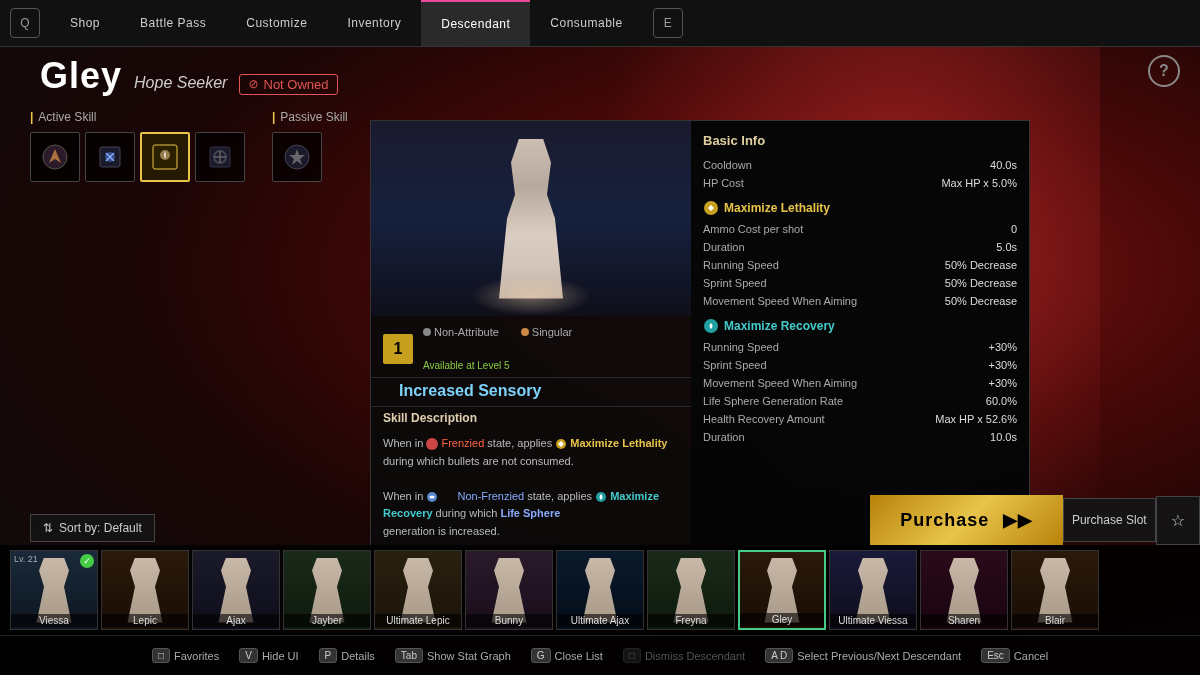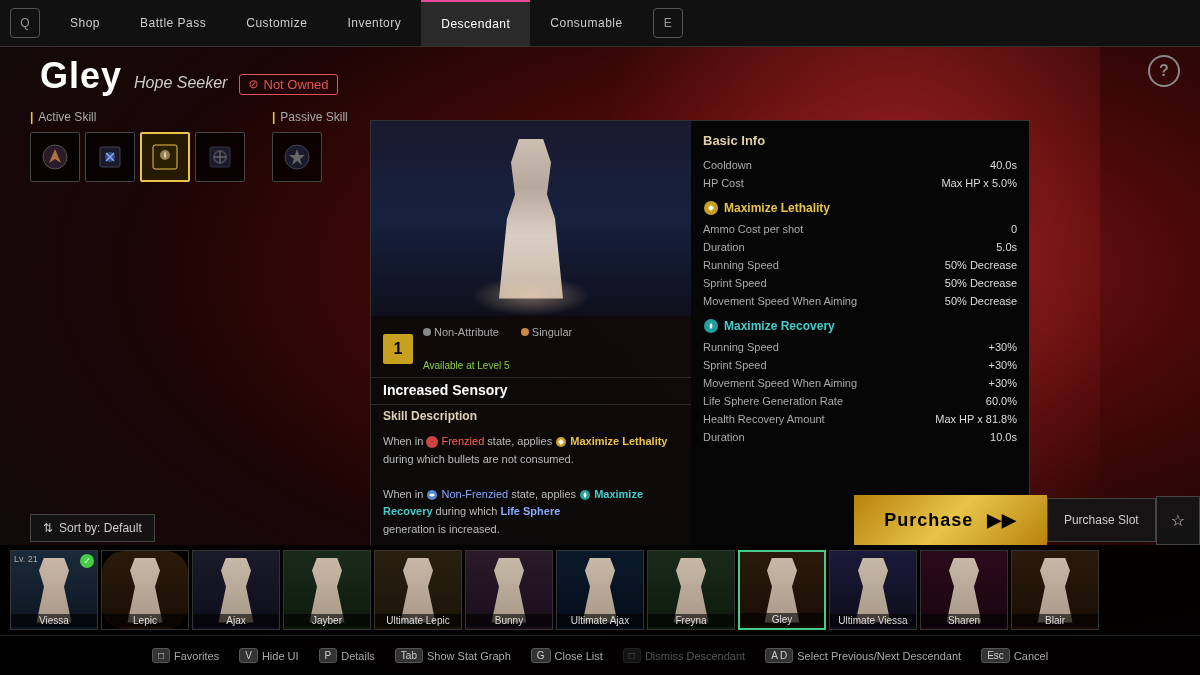--- a/index.html
+++ b/index.html
@@ -250,24 +250,24 @@
       width: 8px; height: 8px;
       border-radius: 50%;
       background: #888;
     }
     .tag-dot.orange { background: #cc8844; }
     .skill-available {
       font-size: 10px;
       color: #88cc44;
     }
     .skill-name {
-      padding: 4px 12px 6px;
-      font-size: 14px;
-      font-weight: bold;
-      color: #ffffff;
+      padding: 4px 28px 6px;
+      font-size: 16px;
+      font-weight: bold;
+      color: #7dd3fc;
     }
     .skill-desc-header {
       padding: 4px 12px 6px;
       font-size: 12px;
       font-weight: bold;
       color: #e0d0b0;
       border-top: 1px solid #2a2a2a;
     }
     .skill-desc {
       padding: 4px 12px 10px;
@@ -282,21 +282,21 @@
     .skill-link.blue { color: #88aaff; }
     .skill-link.cyan { color: #44cccc; }
     .skill-icon-inline {
       display: inline-block;
       width: 12px; height: 12px;
       background: #cc4444;
       border-radius: 50%;
       vertical-align: middle;
     }
     .skill-state-frenzied { color: #ff6644; }
-    .skill-state-nonfrenzied { color: #88aaff; }
+    .skill-state-nonfrenzied { color: #88aaff; margin-left: 16px; }
 
     
     .skill-stats {
       flex: 1;
       padding: 12px;
       background: rgba(5,5,5,0.9);
     }
     .stats-section-title {
       font-size: 13px;
       font-weight: bold;
@@ -462,38 +462,38 @@
       padding: 14px 30px;
       cursor: pointer;
       border: none;
       letter-spacing: 1px;
     }
     .purchase-slot-btn {
       background: rgba(20,20,20,0.95);
       border: 1px solid #444;
       color: #ccc;
       font-size: 12px;
-      padding: 14px 16px;
+      padding: 14px 8px;
       cursor: pointer;
       display: flex;
       align-items: center;
       gap: 6px;
     }
     .star-btn {
       background: rgba(20,20,20,0.95);
       border: 1px solid #444;
       color: #ccc;
       font-size: 16px;
       padding: 14px 14px;
       cursor: pointer;
     }
 
     
     .char-bg-viessa { background: linear-gradient(180deg, #1a2a3a 0%, #0d1520 100%); }
-    .char-bg-lepic { background: linear-gradient(180deg, #2a1a0a 0%, #1a0d05 100%); border-radius: 22px; }
+    .char-bg-lepic { background: linear-gradient(180deg, #2a1a0a 0%, #1a0d05 100%); }
     .char-bg-ajax { background: linear-gradient(180deg, #1a1a2a 0%, #0d0d1a 100%); }
     .char-bg-ultimate-lepic { background: linear-gradient(180deg, #2a2010 0%, #1a1408 100%); }
     .char-bg-jayber { background: linear-gradient(180deg, #1a2a1a 0%, #0d1a0d 100%); }
     .char-bg-bunny { background: linear-gradient(180deg, #2a1a2a 0%, #1a0d1a 100%); }
     .char-bg-ultimate-ajax { background: linear-gradient(180deg, #0a1a2a 0%, #050d1a 100%); }
     .char-bg-freyna { background: linear-gradient(180deg, #1a2a1a 0%, #0d1a0d 100%); }
     .char-bg-gley { background: linear-gradient(180deg, #2a1a0a 0%, #1a0d05 100%); }
     .char-bg-ultimate-viessa { background: linear-gradient(180deg, #1a1a3a 0%, #0d0d1a 100%); }
     .char-bg-sharen { background: linear-gradient(180deg, #2a0a1a 0%, #1a0510 100%); }
     .char-bg-blair { background: linear-gradient(180deg, #2a1a0a 0%, #1a0d05 100%); }
@@ -703,21 +703,21 @@
     <div class="stat-row">
       <span class="stat-name">Movement Speed When Aiming</span>
       <span class="stat-value">+30%</span>
     </div>
     <div class="stat-row">
       <span class="stat-name">Life Sphere Generation Rate</span>
       <span class="stat-value">60.0%</span>
     </div>
     <div class="stat-row">
       <span class="stat-name">Health Recovery Amount</span>
-      <span class="stat-value">Max HP x 81.8%</span>
+      <span class="stat-value">Max HP x 52.6%</span>
     </div>
     <div class="stat-row">
       <span class="stat-name">Duration</span>
       <span class="stat-value">10.0s</span>
     </div>
   </div>
 </div>
 
 <div class="sort-bar">
   <button class="sort-btn">

